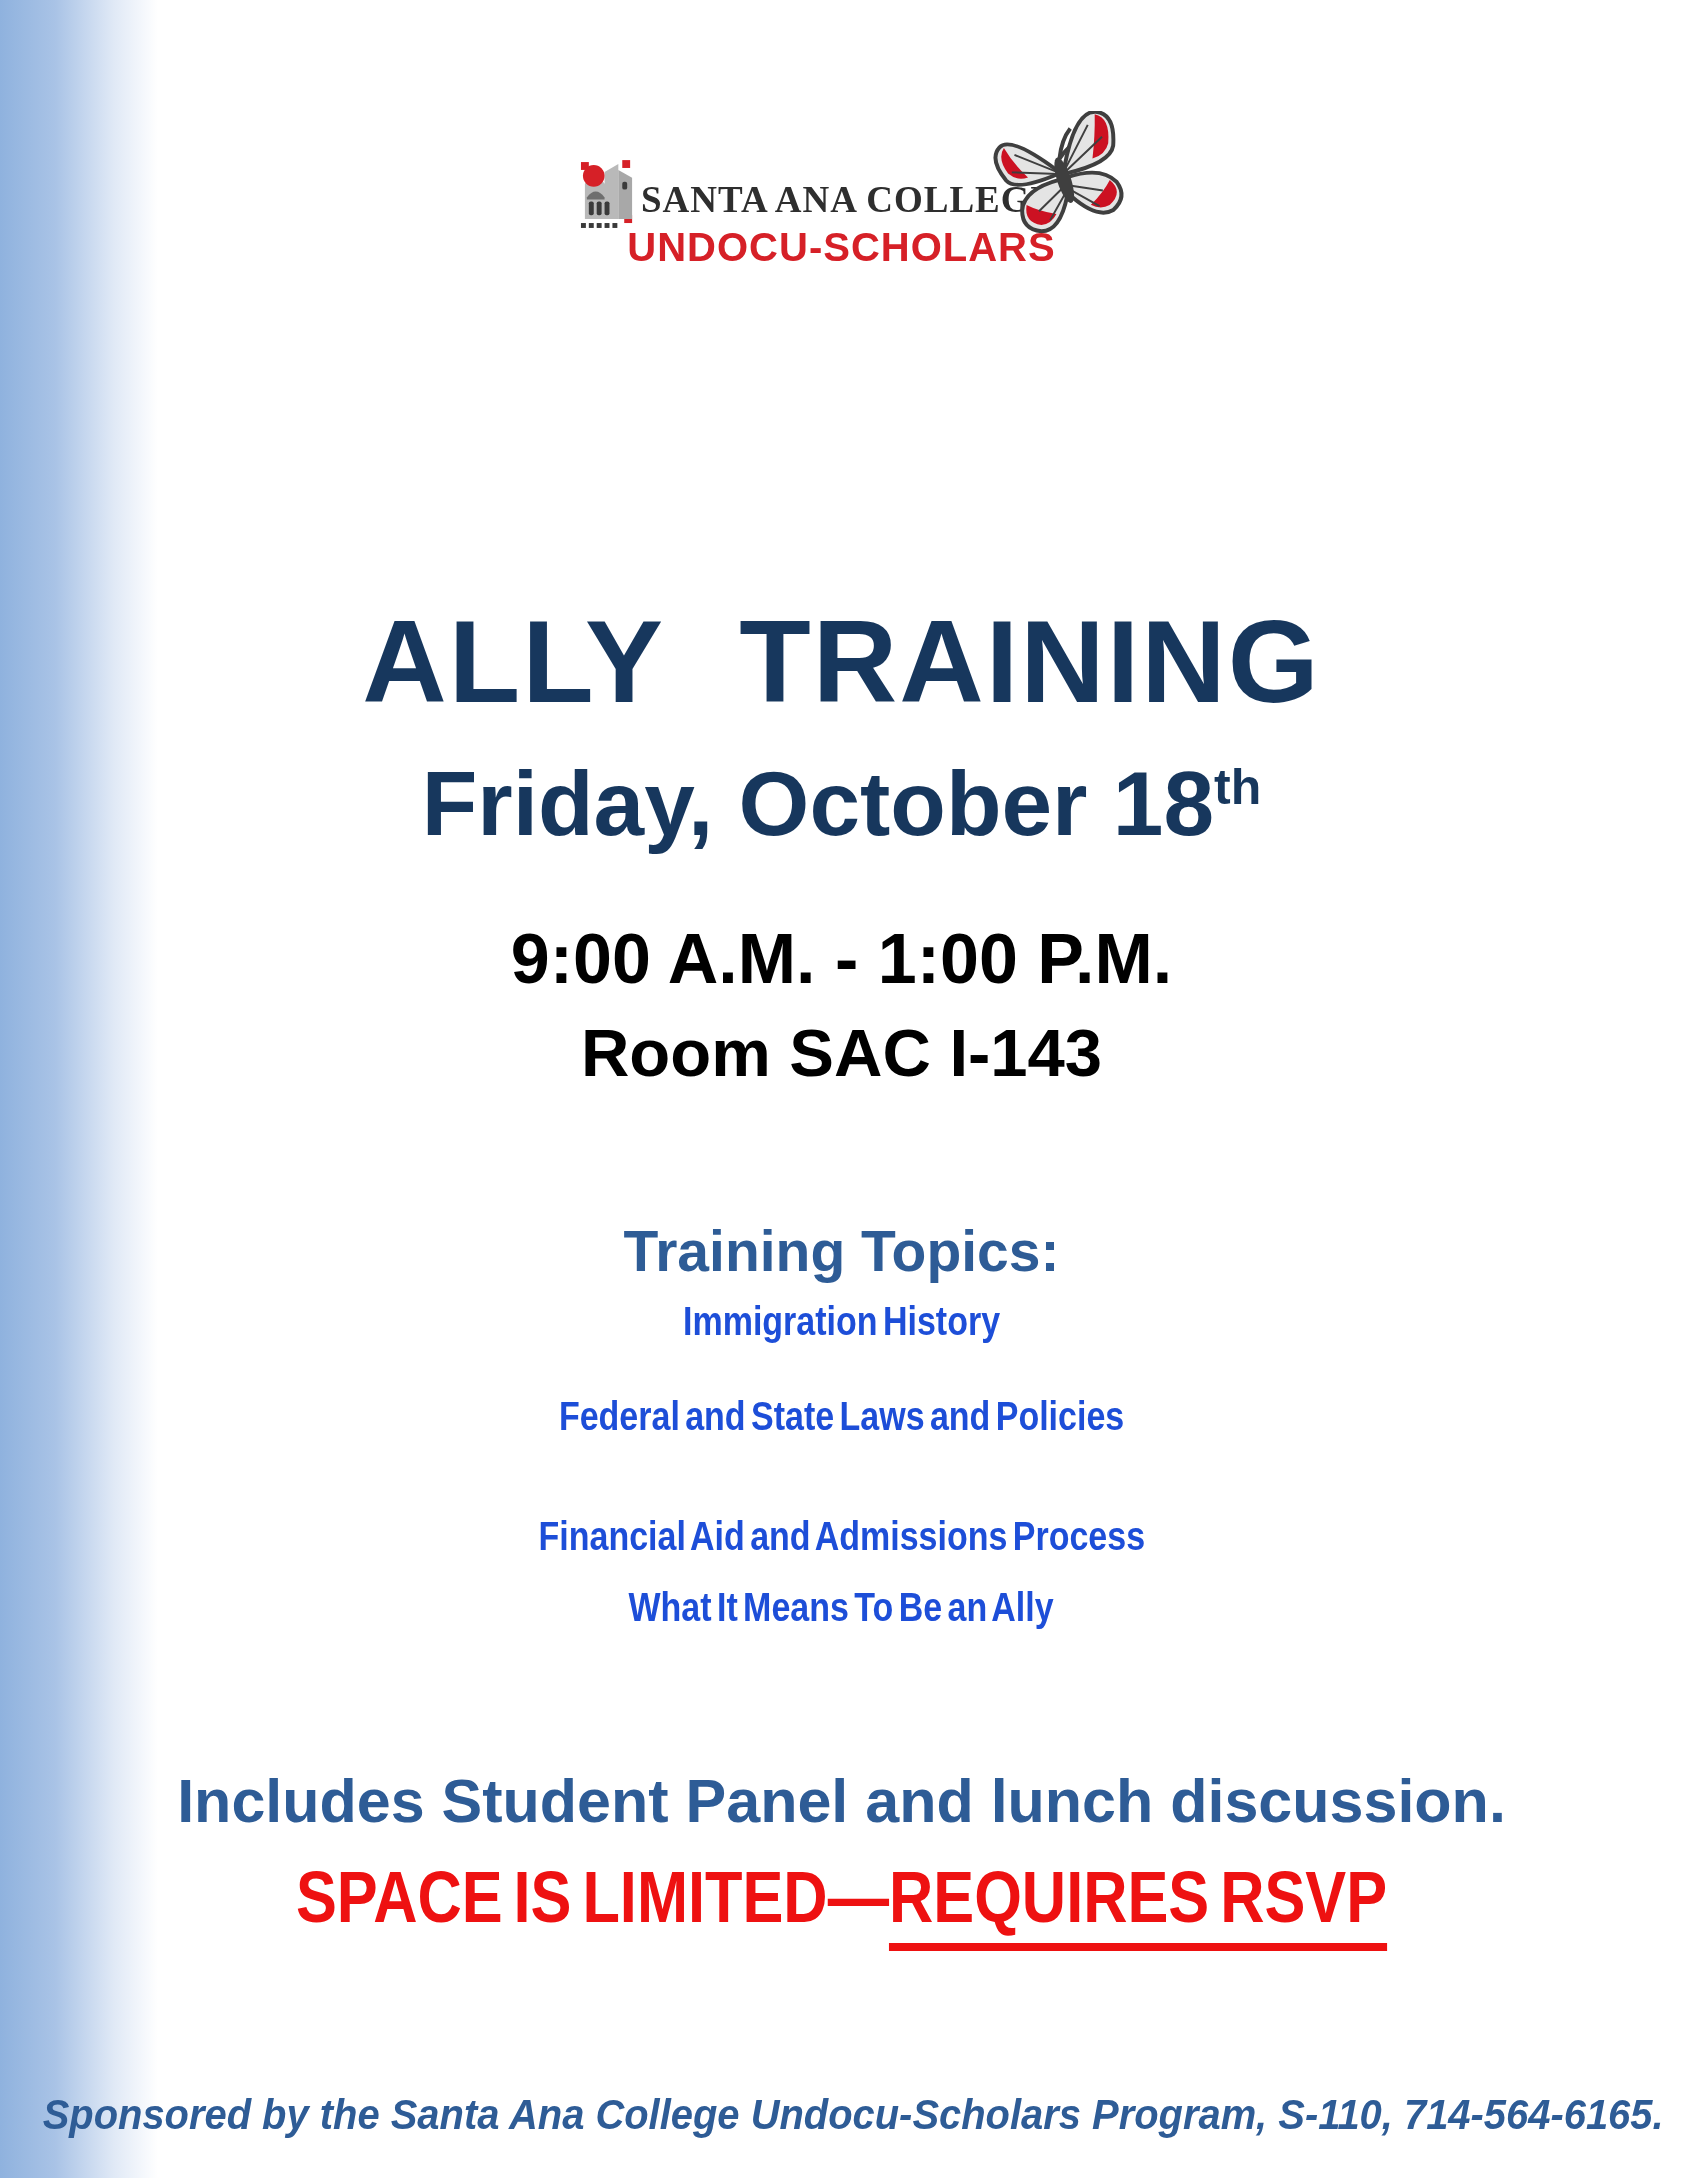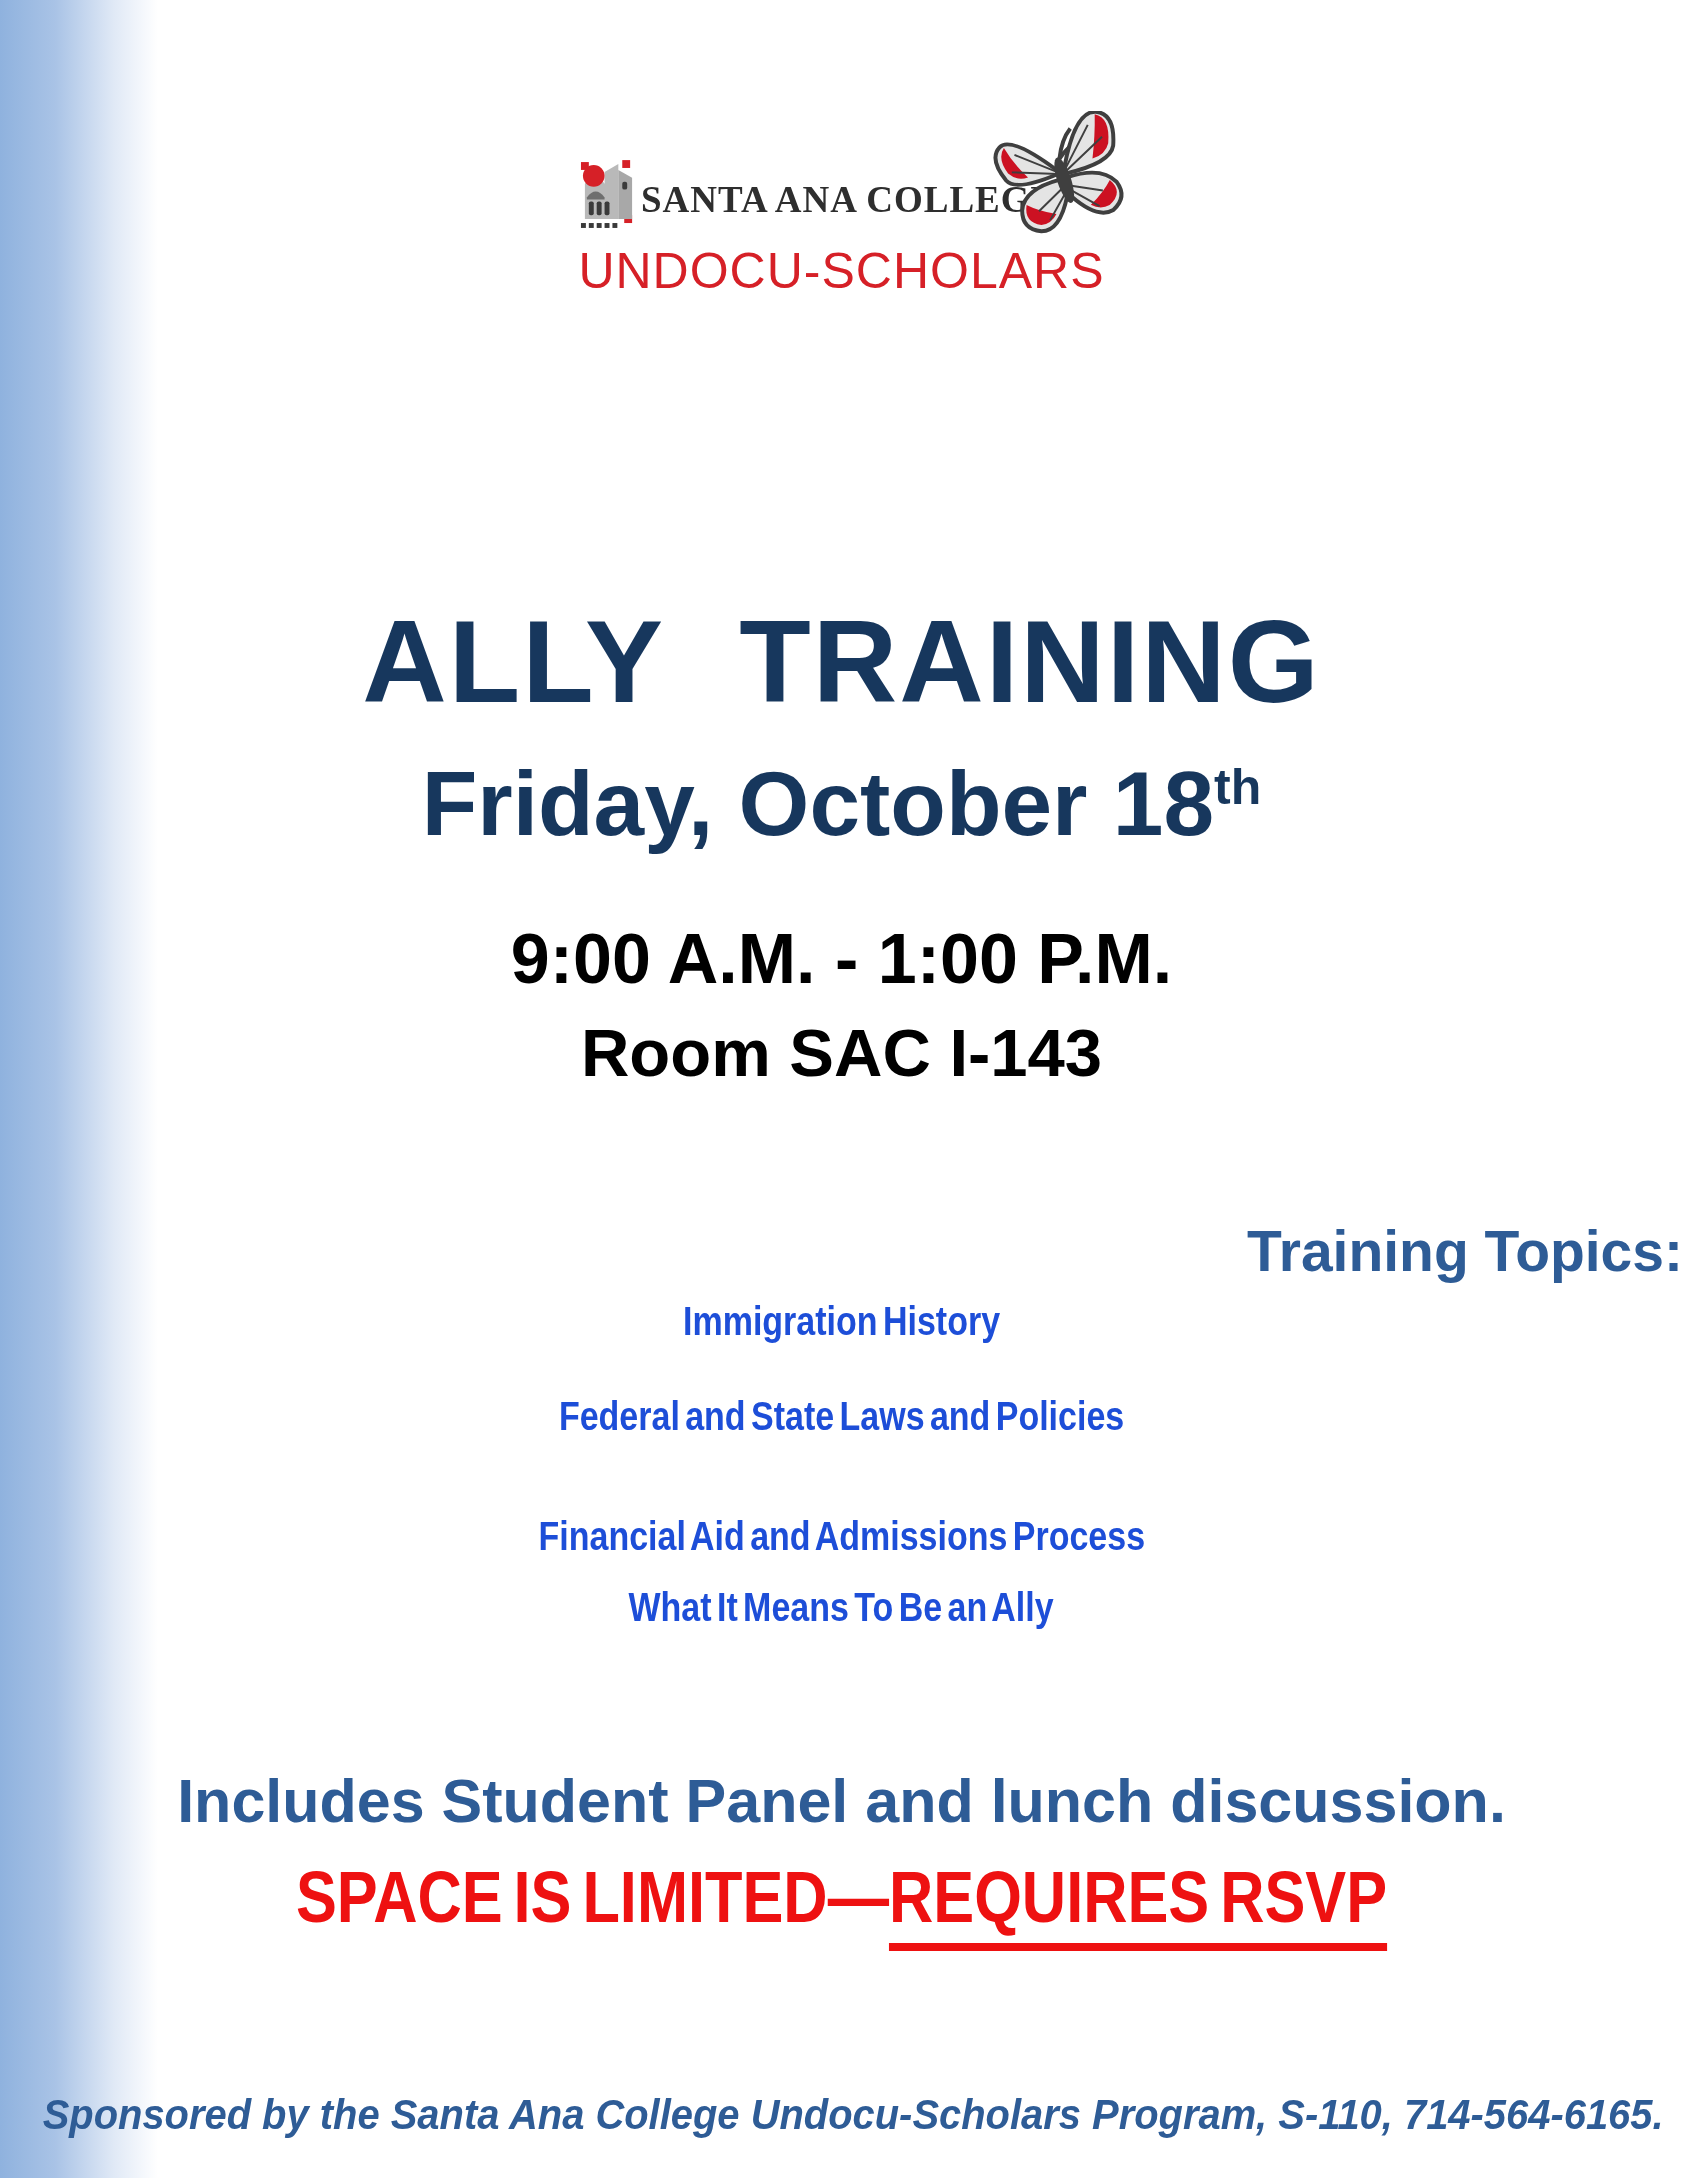--- a/index.html
+++ b/index.html
@@ -15,40 +15,40 @@
 
   
   .building { position:absolute; left:579px; top:158px; width:59px; height:75px; }
   .college-name {
     position:absolute; left:641px; top:178px; text-align:left;
     font-family:"Liberation Serif", serif; font-weight:bold; font-size:37px;
     letter-spacing:1px; color:#2e2e2e;
   }
   .butterfly { position:absolute; left:986px; top:111px; width:154px; height:131px; }
   .program-name {
-    top:242px; font-weight:normal; font-size:50px; letter-spacing:1px; color:#d62027;
+    top:225px; font-weight:bold; font-size:40px; letter-spacing:1px; color:#d62027;
   }
 
   
   .title-line1 { top:394px; color:#4e2040; font-size:99px; font-weight:normal; }
   .title-line1 .stretch {
     display:inline-block; transform:scale(0.82,1.35); transform-origin:top center;
     letter-spacing:2px;
   }
   .title-line2 {
     top:594px; color:#17375d; font-size:117px; font-weight:bold;
     letter-spacing:2px; word-spacing:42px;
   }
   .date-line { top:752px; color:#17375d; font-size:91px; font-weight:bold; }
   .date-line .sup { font-size:0.55em; vertical-align:super; line-height:0; }
   .time-line { top:919px; color:#000000; font-size:70px; font-weight:bold; }
   .room-line { top:1014px; color:#000000; font-size:67px; font-weight:bold; }
 
   
-  .topics-heading { top:1218px; color:#2e5c96; font-size:57px; font-weight:bold;text-align:right; }
+  .topics-heading { top:1218px; color:#2e5c96; font-size:57px; font-weight:bold; }
   .topic { color:#1d4ed8; font-size:40px; font-weight:bold; }
   .topic .stretch {
     display:inline-block; transform:scaleX(0.85); transform-origin:center;
     word-spacing:-0.12em; letter-spacing:0px; white-space:nowrap;
   }
   .topic-0 { top:1299px; } .topic-1 { top:1394px; }
   .topic-2 { top:1489px;margin-top:25px; } .topic-3 { top:1585px; }
 
   
   .includes-line { top:1766px; color:#2e5c96; font-size:61px; font-weight:bold; }

